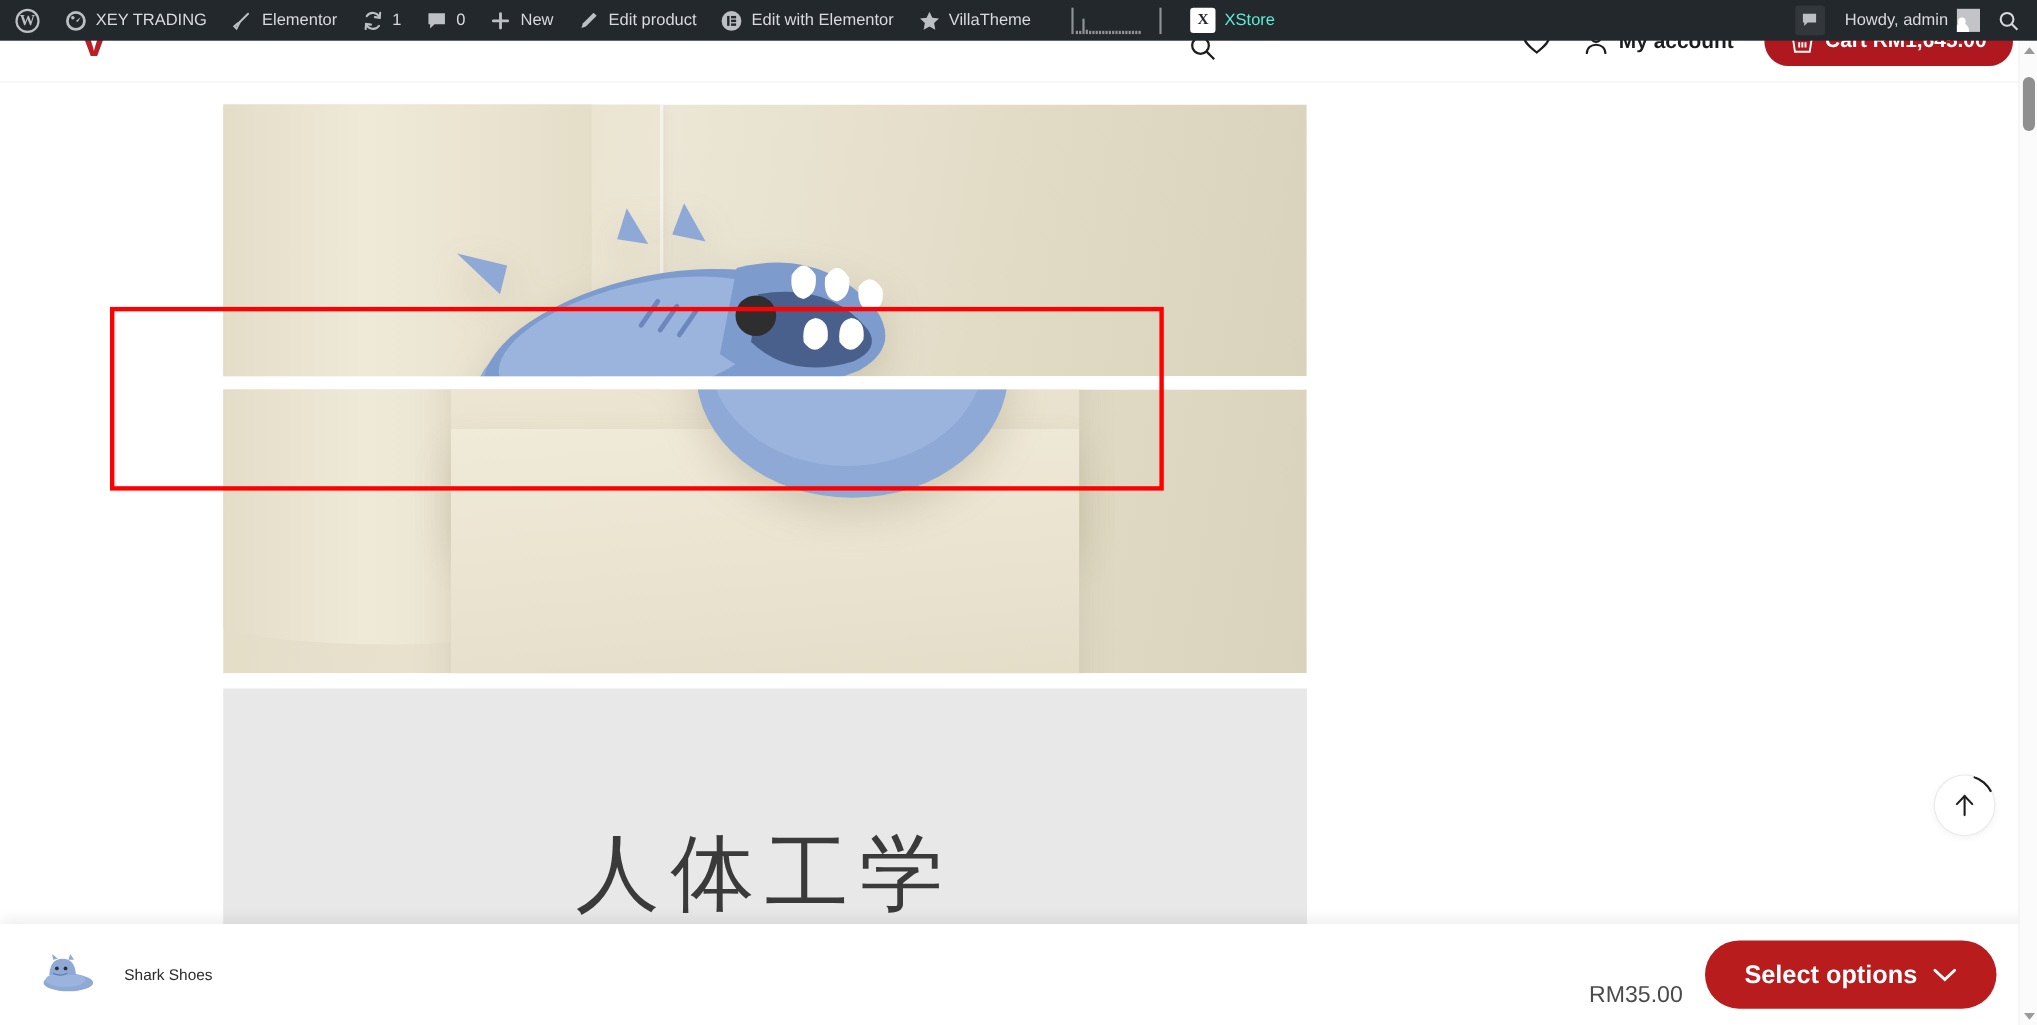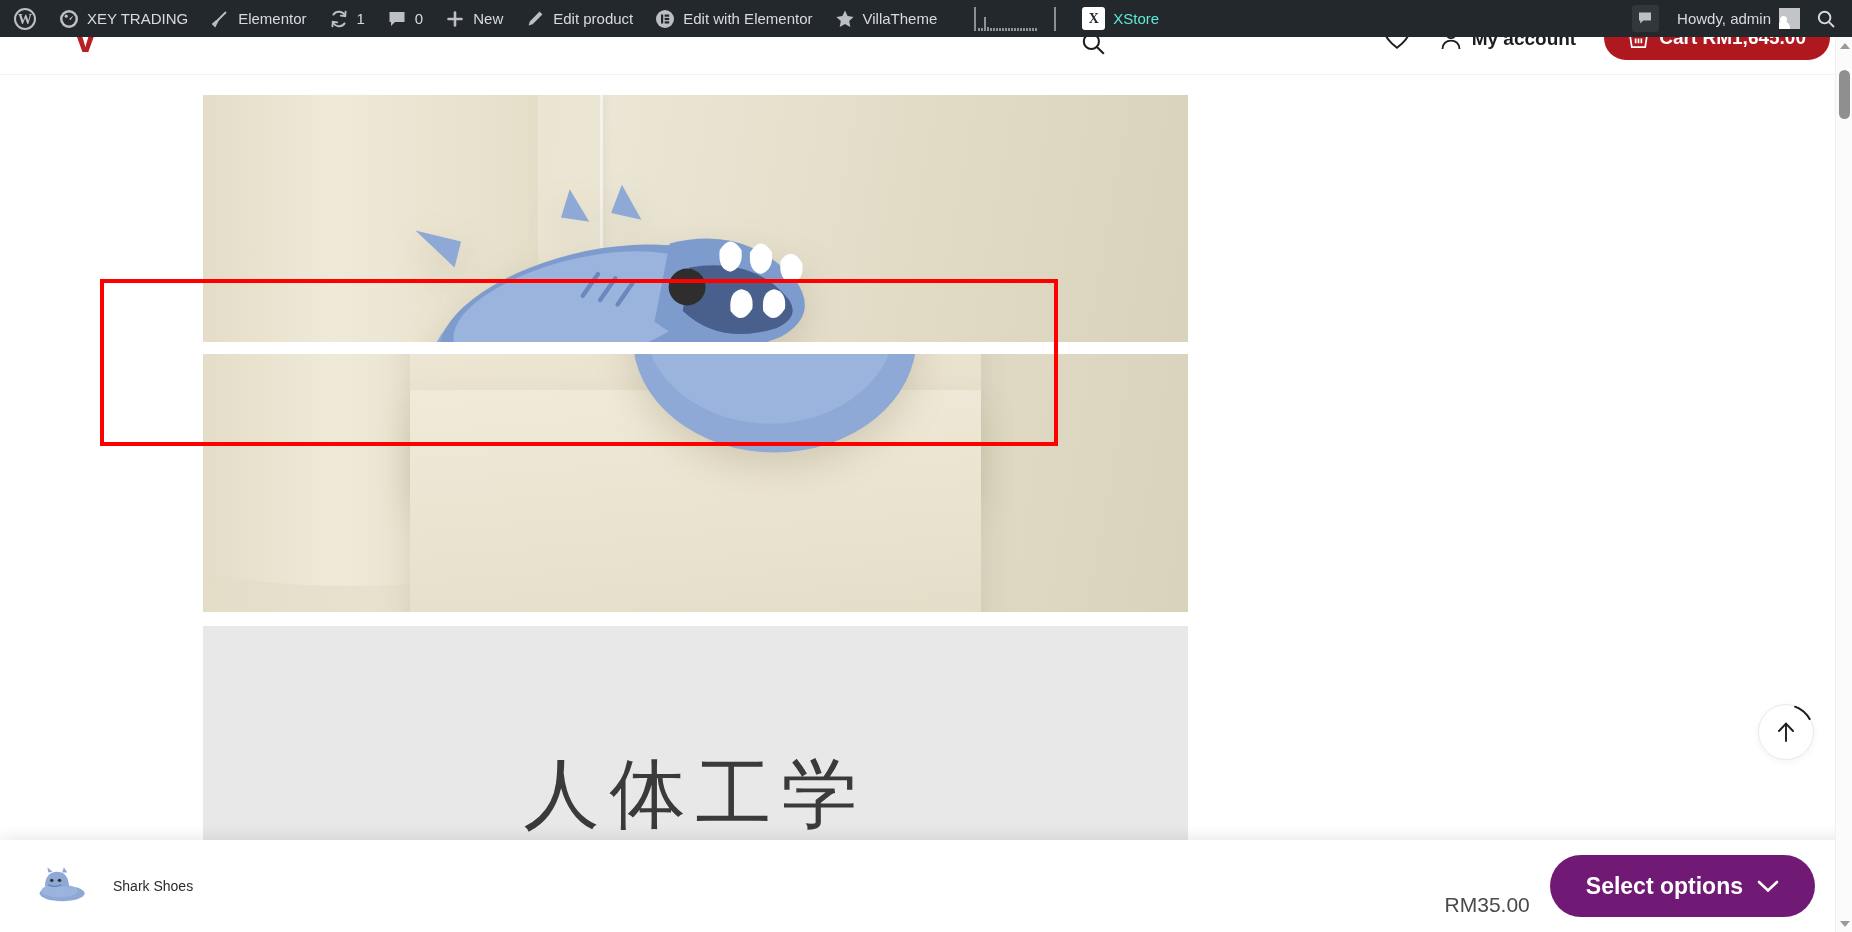--- a/index.html
+++ b/index.html
@@ -230,21 +230,21 @@
     font-family: "Liberation Sans", sans-serif;
   }
   #sticky-right {
     margin-left: auto; display: flex; align-items: flex-end; padding-right: 37px;
   }
   #sticky-price {
     font-size: 21px; color: #4a4a4a; margin-right: 20px;
     font-family: "Liberation Sans", sans-serif;
   }
   #select-options {
-    background: #701a75; border: none;
+    background: #b91c1c; border: none;
     border-radius: 34px;
     height: 62px; padding: 15px 36px;
     display: flex; align-items: center; gap: 14px;
     cursor: pointer;
   }
   #select-options .lbl {
     color: #fff; font-weight: bold; font-size: 23px;
     font-family: "Liberation Sans", sans-serif; white-space: nowrap;
   }
   #select-options svg { width: 22px; height: 14px; }

